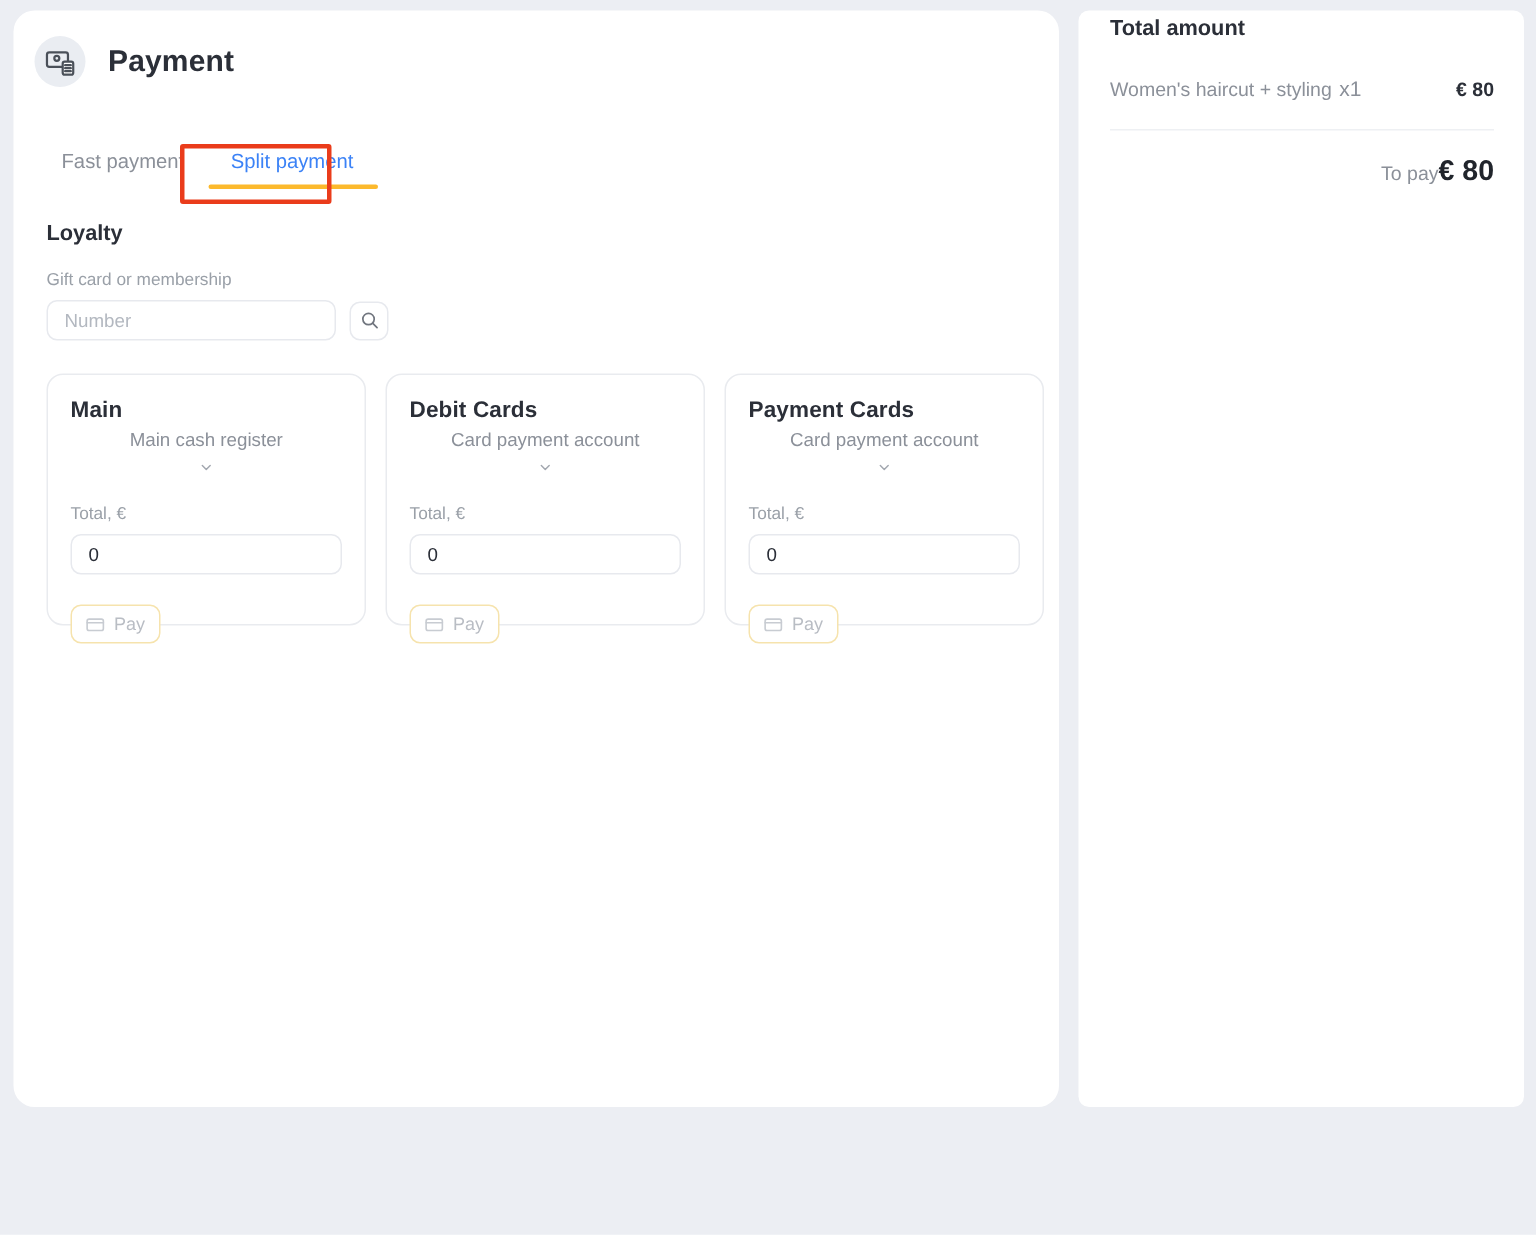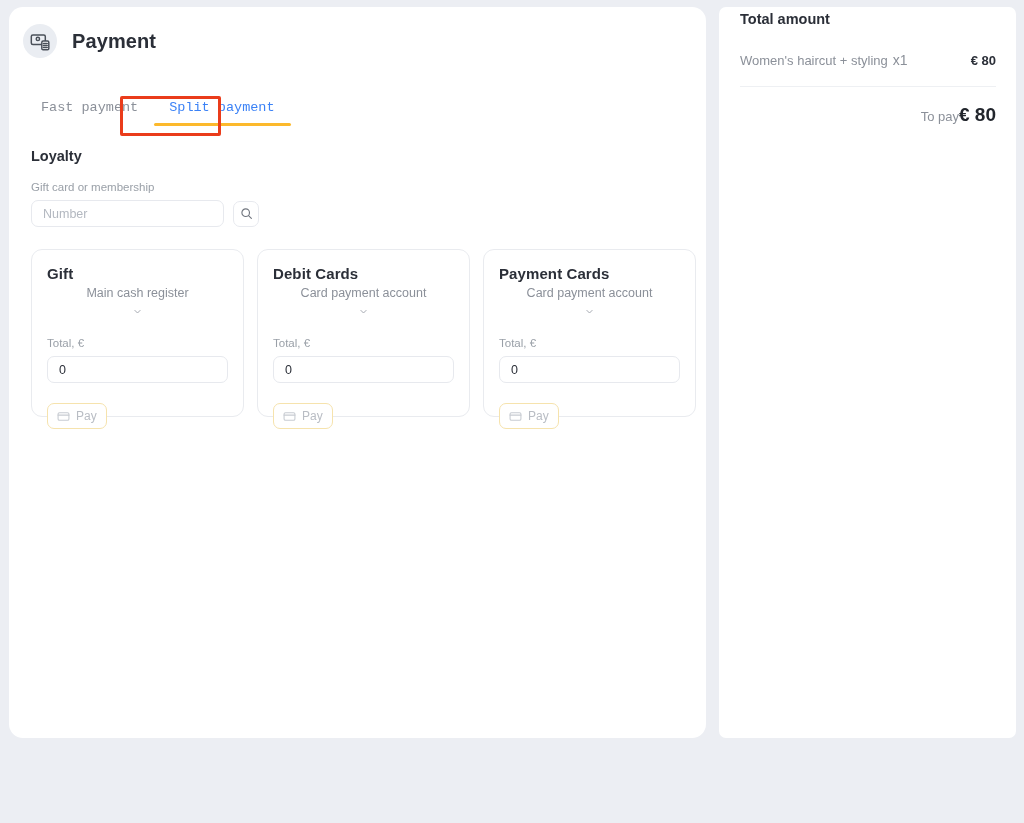--- a/index.html
+++ b/index.html
@@ -65,21 +65,21 @@
     gap: 0px;
     position: relative;
   }
 
   .tab {
     font-size: 13.5px;
     padding: 8px 16px 11px 10px;
     color: #8b9099;
     background: transparent;
     border: none;
-    font-family: Liberation Mono, monospace;
+    font-family: Liberation Sans, sans-serif;
     cursor: pointer;
     white-space: nowrap;
   }
 
   .tab.active {
     color: #3b82f6;
     position: relative;
     padding-left: 15px;
     padding-right: 16px;
   }
@@ -326,21 +326,21 @@
         <svg class="icon" width="13" height="13" viewBox="0 0 24 24" fill="none" stroke="#71767f" stroke-width="2.1" stroke-linecap="round">
           <circle cx="10.5" cy="10.5" r="7"></circle>
           <line x1="15.8" y1="15.8" x2="21" y2="21"></line>
         </svg>
       </button>
     </div>
 
     <div class="cards-row">
 
       <div class="pay-card">
-        <div class="pay-card-title">Gift</div>
+        <div class="pay-card-title">Main</div>
         <div class="account-select">
           <span class="account-select-label">Main cash register</span>
           <svg class="icon" width="9" height="9" viewBox="0 0 24 24" fill="none" stroke="#a3a8b0" stroke-width="2.6" stroke-linecap="round" stroke-linejoin="round">
             <polyline points="5,9 12,16 19,9"></polyline>
           </svg>
         </div>
         <div class="total-label">Total, €</div>
         <input class="amount-input" type="text" value="0" style="">
         <button class="pay-btn">
           <svg class="icon" width="13" height="13" viewBox="0 0 24 24" fill="none" stroke="#c8ccd2" stroke-width="2" stroke-linecap="round" stroke-linejoin="round">

